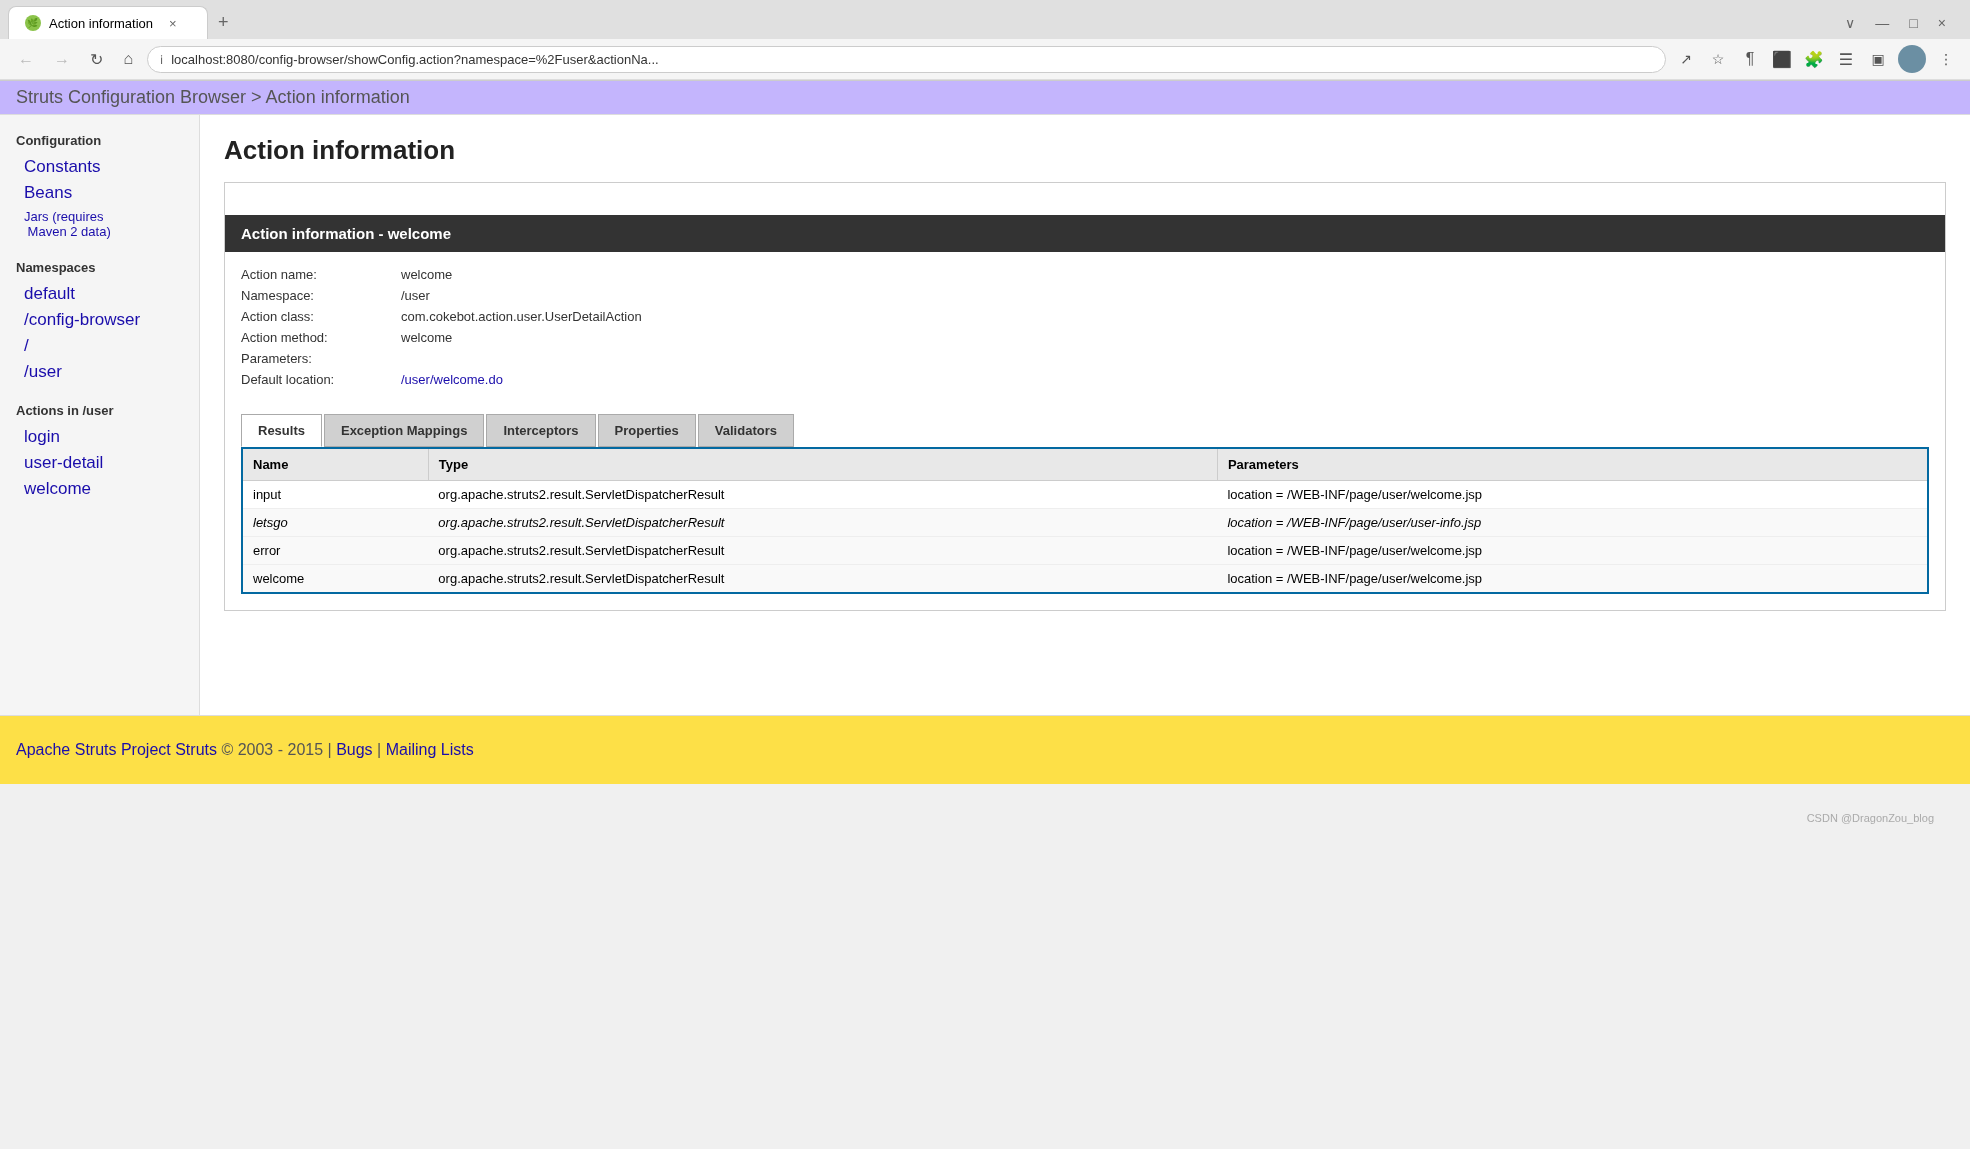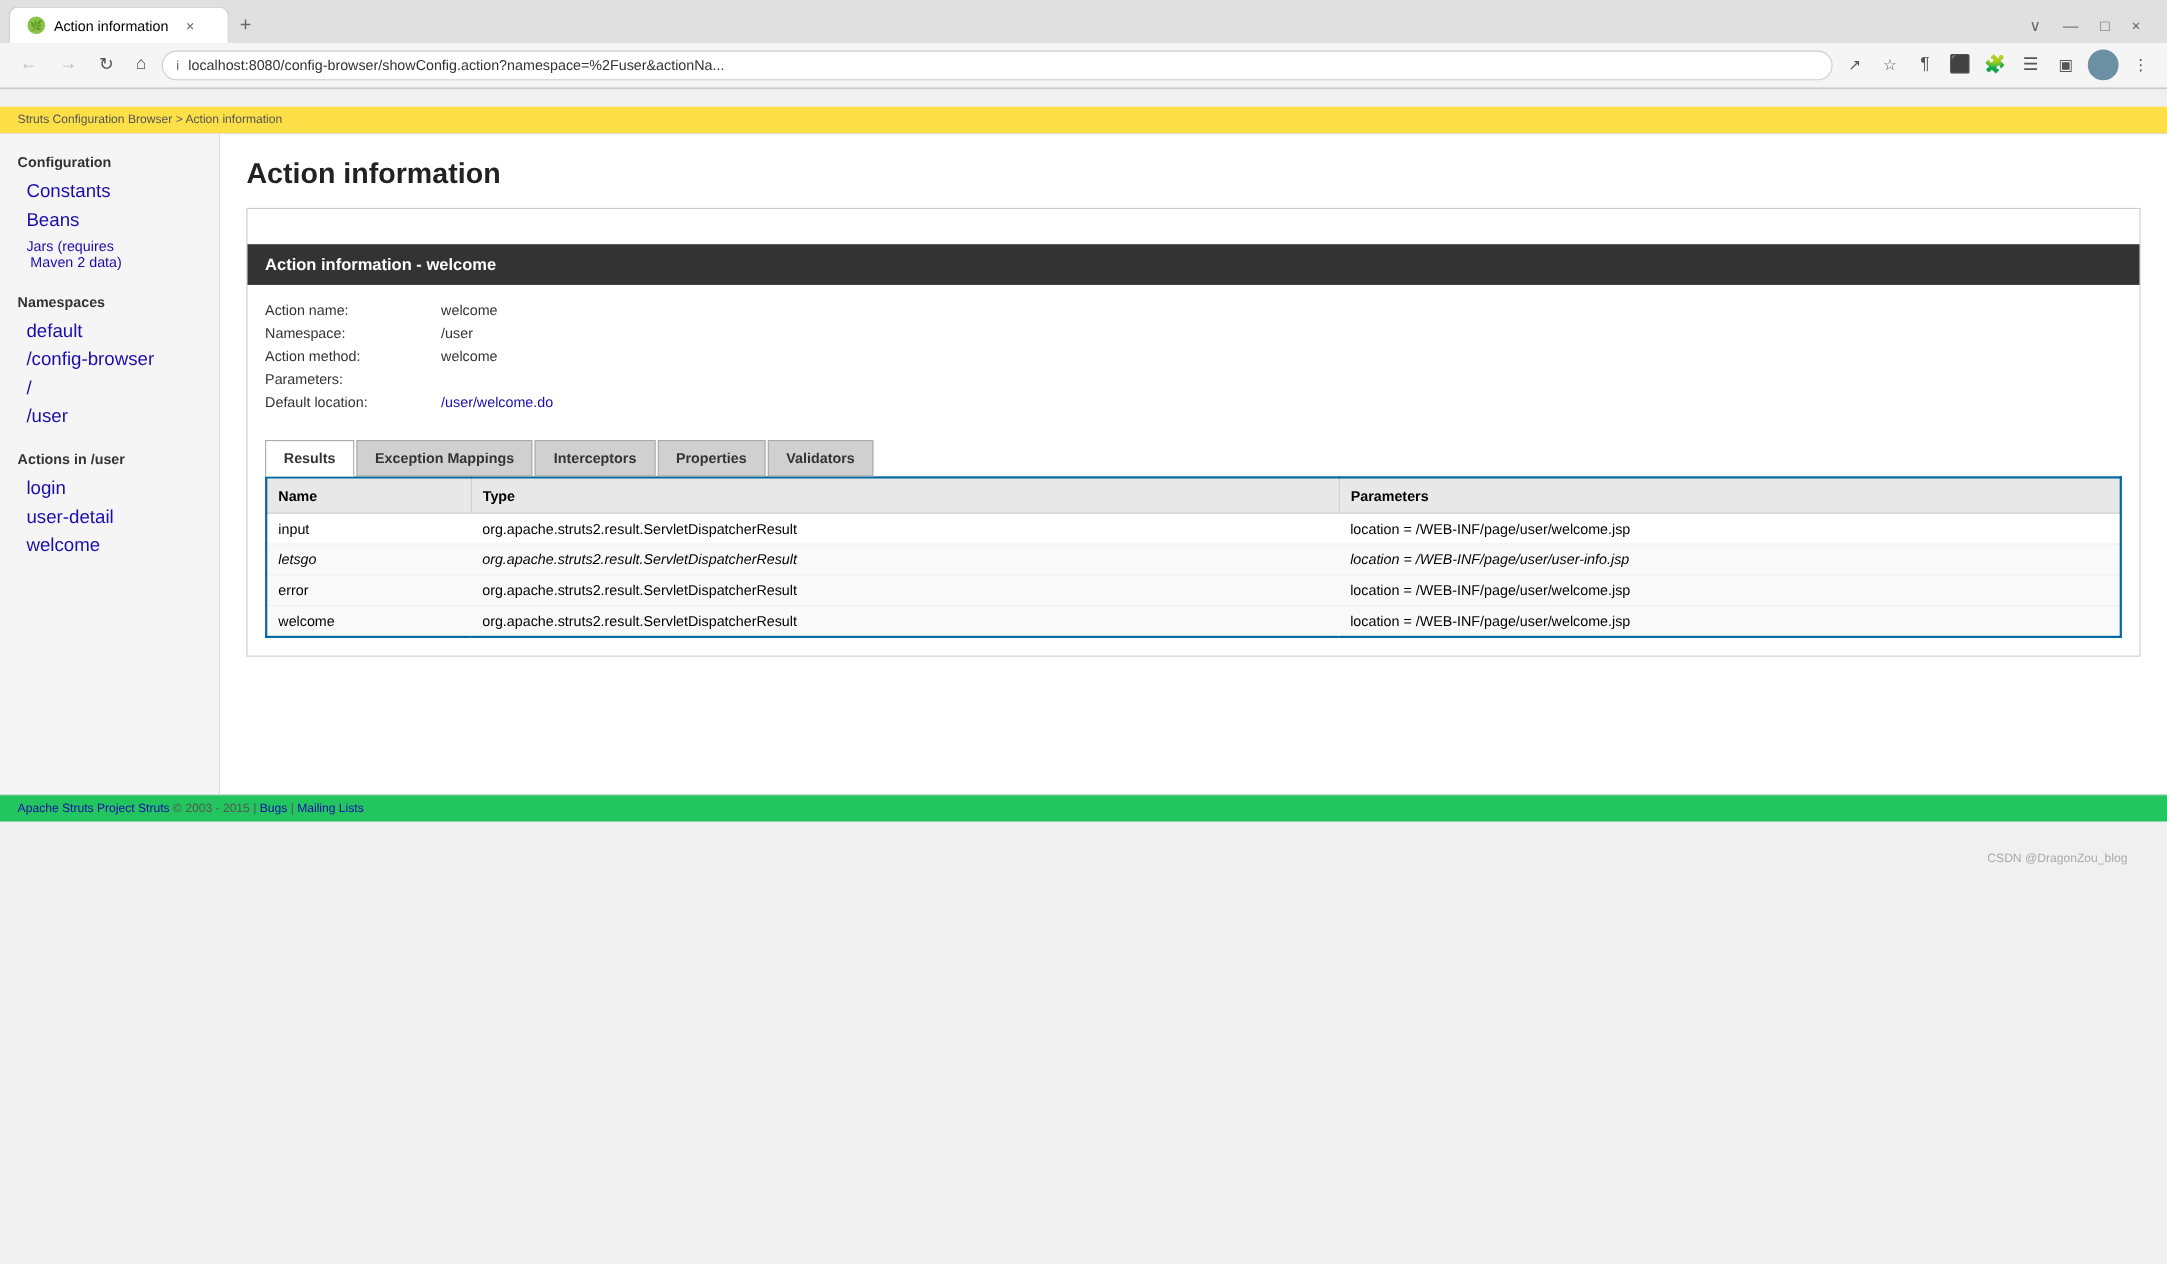--- a/index.html
+++ b/index.html
@@ -11,21 +11,21 @@
 
     .browser-toolbar { display: flex; align-items: center; padding: 6px 12px; gap: 8px; background: #f5f5f5; border-bottom: 1px solid #ddd; }
     .nav-btn { background: none; border: none; font-size: 16px; color: #555; cursor: pointer; padding: 4px 6px; border-radius: 4px; }
     .nav-btn.disabled { color: #bbb; }
     .address-bar { flex: 1; display: flex; align-items: center; background: white; border: 1px solid #ccc; border-radius: 20px; padding: 4px 12px; gap: 8px; }
     .toolbar-icons { display: flex; align-items: center; gap: 8px; }
     .toolbar-icon { width: 24px; height: 24px; display: flex; align-items: center; justify-content: center; cursor: pointer; color: #555; border-radius: 4px; }
     .profile-icon { width: 28px; height: 28px; border-radius: 50%; background: #6b8fa3; display: flex; align-items: center; justify-content: center; color: white; font-size: 12px; cursor: pointer; overflow: hidden; }
 
     
-    .breadcrumb-bar { background: #fde047; padding: 6px 16px; font-size: 11px; color: #555; border-bottom: 1px solid #ddd; margin-top: 16px; }
+    .breadcrumb-bar { background: #c4b5fd; padding: 6px 16px; font-size: 18px; color: #555; border-bottom: 1px solid #ddd; }
 
     
     .page-layout { display: flex; min-height: 600px; background: white; }
 
     
     .sidebar { width: 200px; background: #f5f5f5; border-right: 1px solid #ddd; padding: 12px 0; flex-shrink: 0; }
     .sidebar-section-title { font-weight: bold; font-size: 13px; color: #333; padding: 6px 16px; }
     .sidebar-link { display: block; padding: 3px 24px; font-size: 17px; color: #1a0dab; text-decoration: none; cursor: pointer; }
     .sidebar-divider { height: 12px; }
 
@@ -47,21 +47,21 @@
     .tab-btn { padding: 8px 16px; font-size: 13px; cursor: pointer; border: 1px solid #aaa; background: #d0d0d0; color: #333; font-weight: bold; margin-right: 2px; }
     .tab-btn.active { background: white; border-bottom: 1px solid white; }
 
     
     .results-table { width: 100%; border-collapse: collapse; border: 2px solid #0369a1; margin-top: 0; }
     .results-table th { background: #e8e8e8; text-align: left; padding: 8px 10px; font-size: 13px; border: 1px solid #ccc; }
     .results-table td { padding: 6px 10px; font-size: 13px; border-bottom: 1px solid #eee; }
     .results-table tr:nth-child(even) td { background: #f9f9f9; }
 
     
-    .page-footer { background: #22c55e; border-top: 1px solid #ddd; padding: 6px 16px; font-size: 11px; color: #555; }
+    .page-footer { background: #fde047; border-top: 1px solid #ddd; padding: 25px 16px; font-size: 16px; color: #555; }
     .footer-link { color: #1a0dab; text-decoration: none; }
 
     
     .bottom-area { background: #f0f0f0; padding: 20px; }
     .watermark { text-align: right; font-size: 11px; color: #aaa; padding: 8px 16px; }
   </style>
 </head>
 <body>
 
 <div class="browser-chrome">
@@ -138,20 +138,24 @@
     <div class="action-section">
       <div class="action-header">Action information - welcome</div>
       <div class="action-details">
         <div class="detail-row">
           <span class="detail-label">Action name:</span>
           <span class="detail-value">welcome</span>
         </div>
         <div class="detail-row">
           <span class="detail-label">Namespace:</span>
           <span class="detail-value">/user</span>
+        </div>
+        <div class="detail-row">
+          <span class="detail-label">Action class:</span>
+          <span class="detail-value">com.cokebot.action.user.UserDetailAction</span>
         </div>
         <div class="detail-row">
           <span class="detail-label">Action method:</span>
           <span class="detail-value">welcome</span>
         </div>
         <div class="detail-row">
           <span class="detail-label">Parameters:</span>
           <span class="detail-value"></span>
         </div>
         <div class="detail-row">

